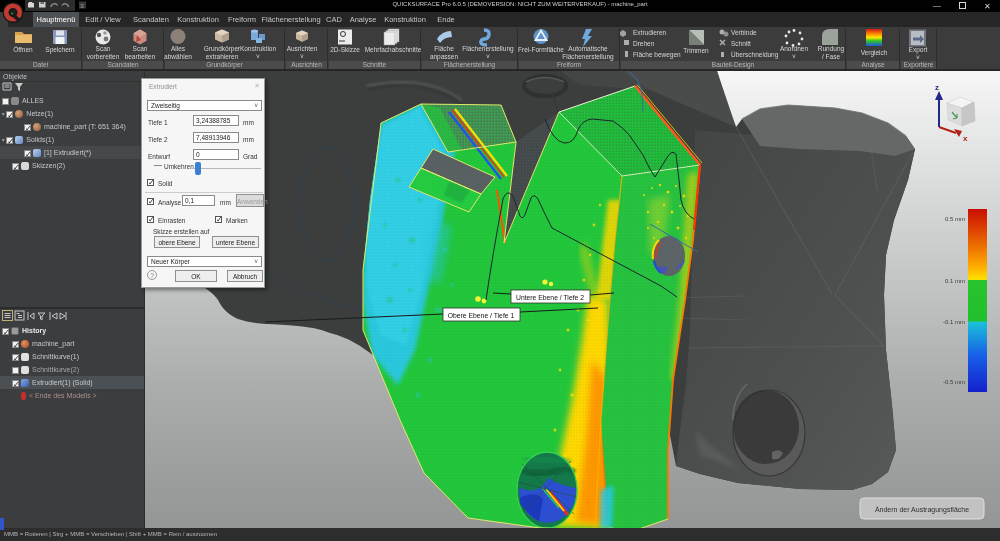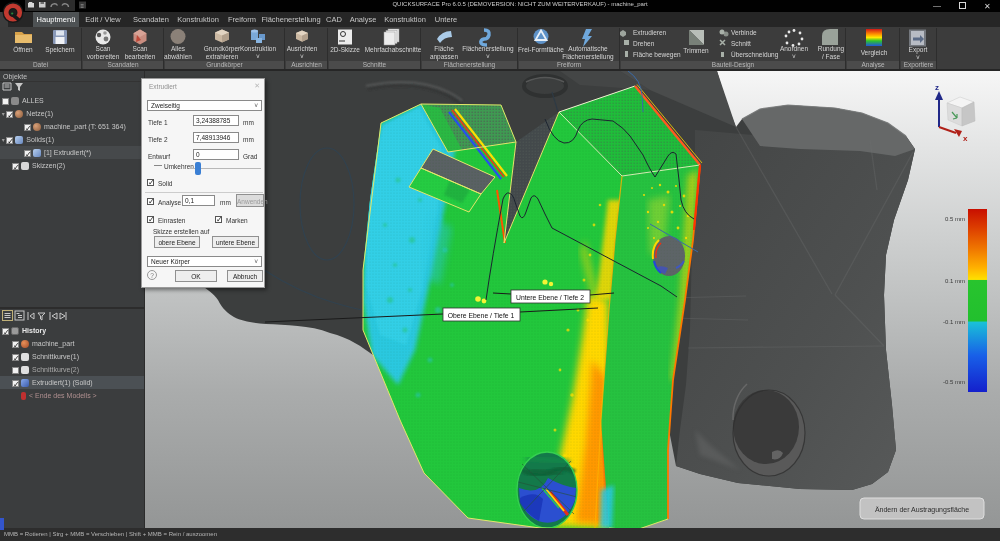--- a/index.html
+++ b/index.html
@@ -63,21 +63,21 @@
   <div id="menubar">
     <div class="mtab sel" style="left:25px;width:46px">Hauptmenü</div>
     <div class="mtab" style="left:74px;width:42px">Edit / View</div>
     <div class="mtab" style="left:120px;width:46px">Scandaten</div>
     <div class="mtab" style="left:166px;width:48px">Konstruktion</div>
     <div class="mtab" style="left:215px;width:38px">Freiform</div>
     <div class="mtab" style="left:252px;width:62px">Flächenerstellung</div>
     <div class="mtab" style="left:314px;width:24px">CAD</div>
     <div class="mtab" style="left:338px;width:34px">Analyse</div>
     <div class="mtab" style="left:372px;width:50px">Konstruktion</div>
-    <div class="mtab" style="left:424px;width:28px">Untere</div>
+    <div class="mtab" style="left:424px;width:28px">Ende</div>
   </div>
 
   <svg class="abs" style="left:0;top:0;z-index:30" width="28" height="28">
     <circle cx="13" cy="12.5" r="10.5" fill="#181818"></circle>
     <circle cx="13" cy="12.5" r="6.8" fill="none" stroke="#c23a30" stroke-width="4.6"></circle>
     <circle cx="13" cy="12.5" r="3.2" fill="#1d1d1d"></circle>
     <rect x="14" y="13.5" width="8" height="3.6" fill="#181818" transform="rotate(40 14 13.5)"></rect>
     <circle cx="12.2" cy="13.5" r="1.1" fill="#2a8a3a"></circle>
   </svg>
 

